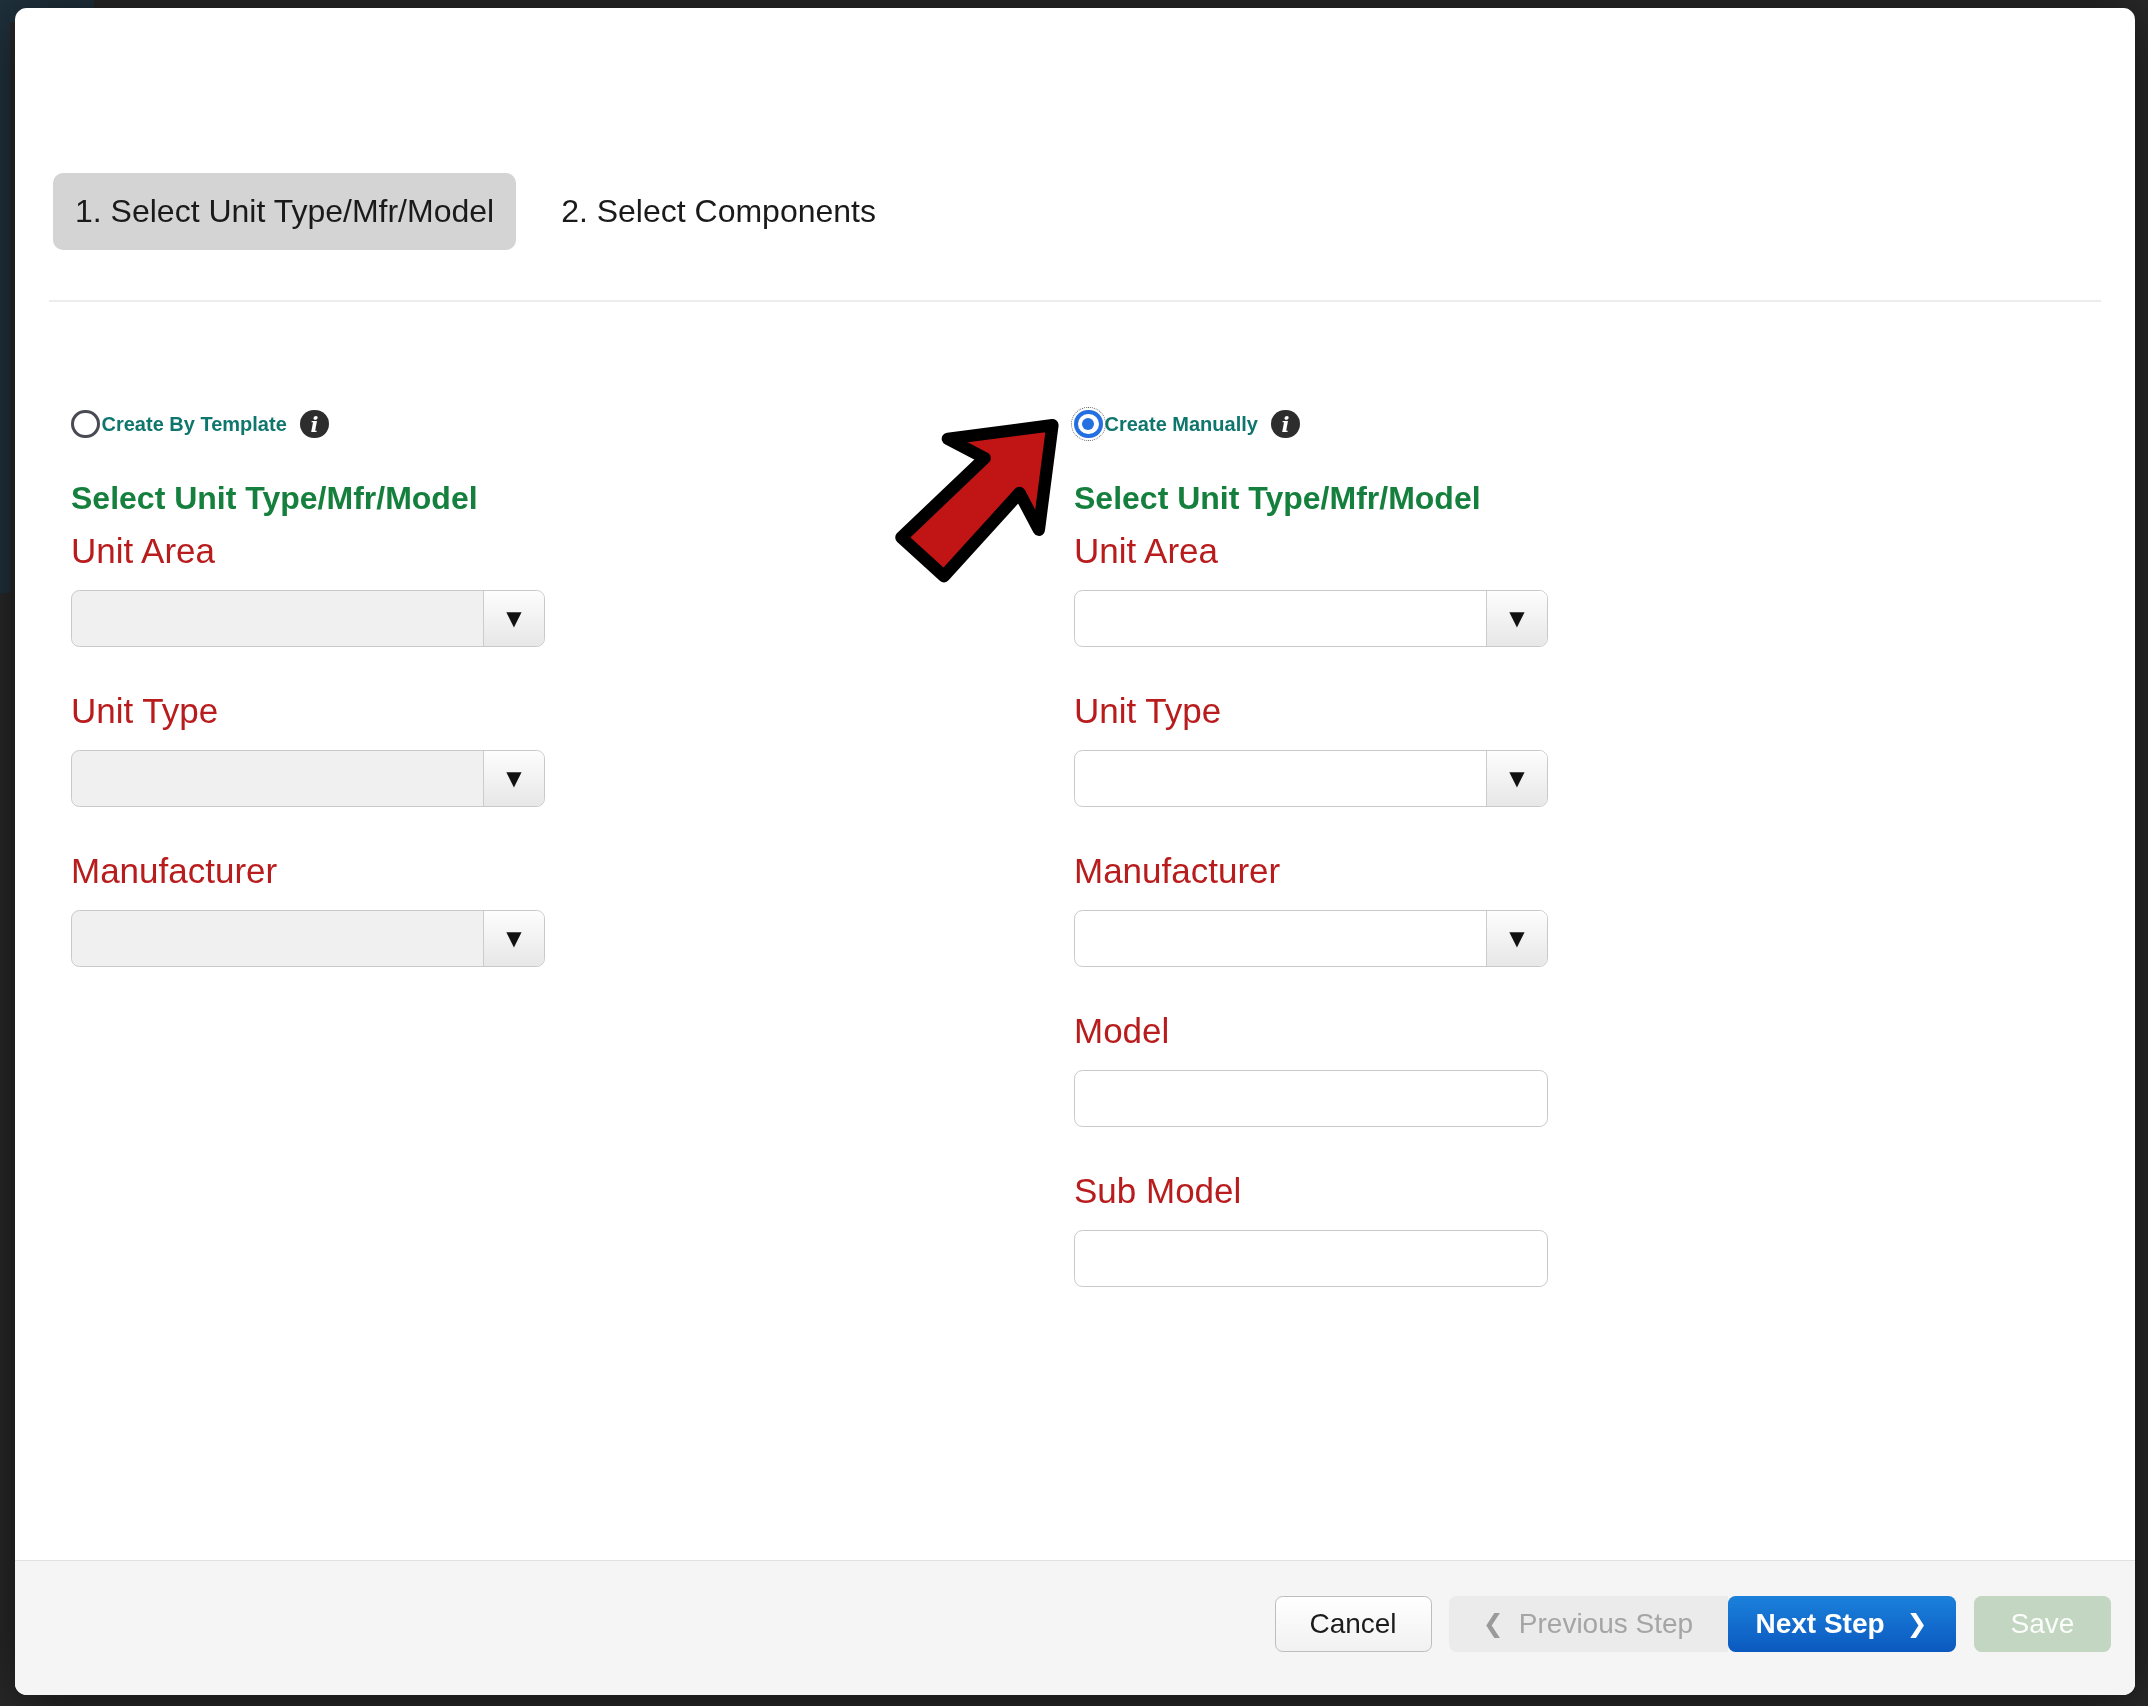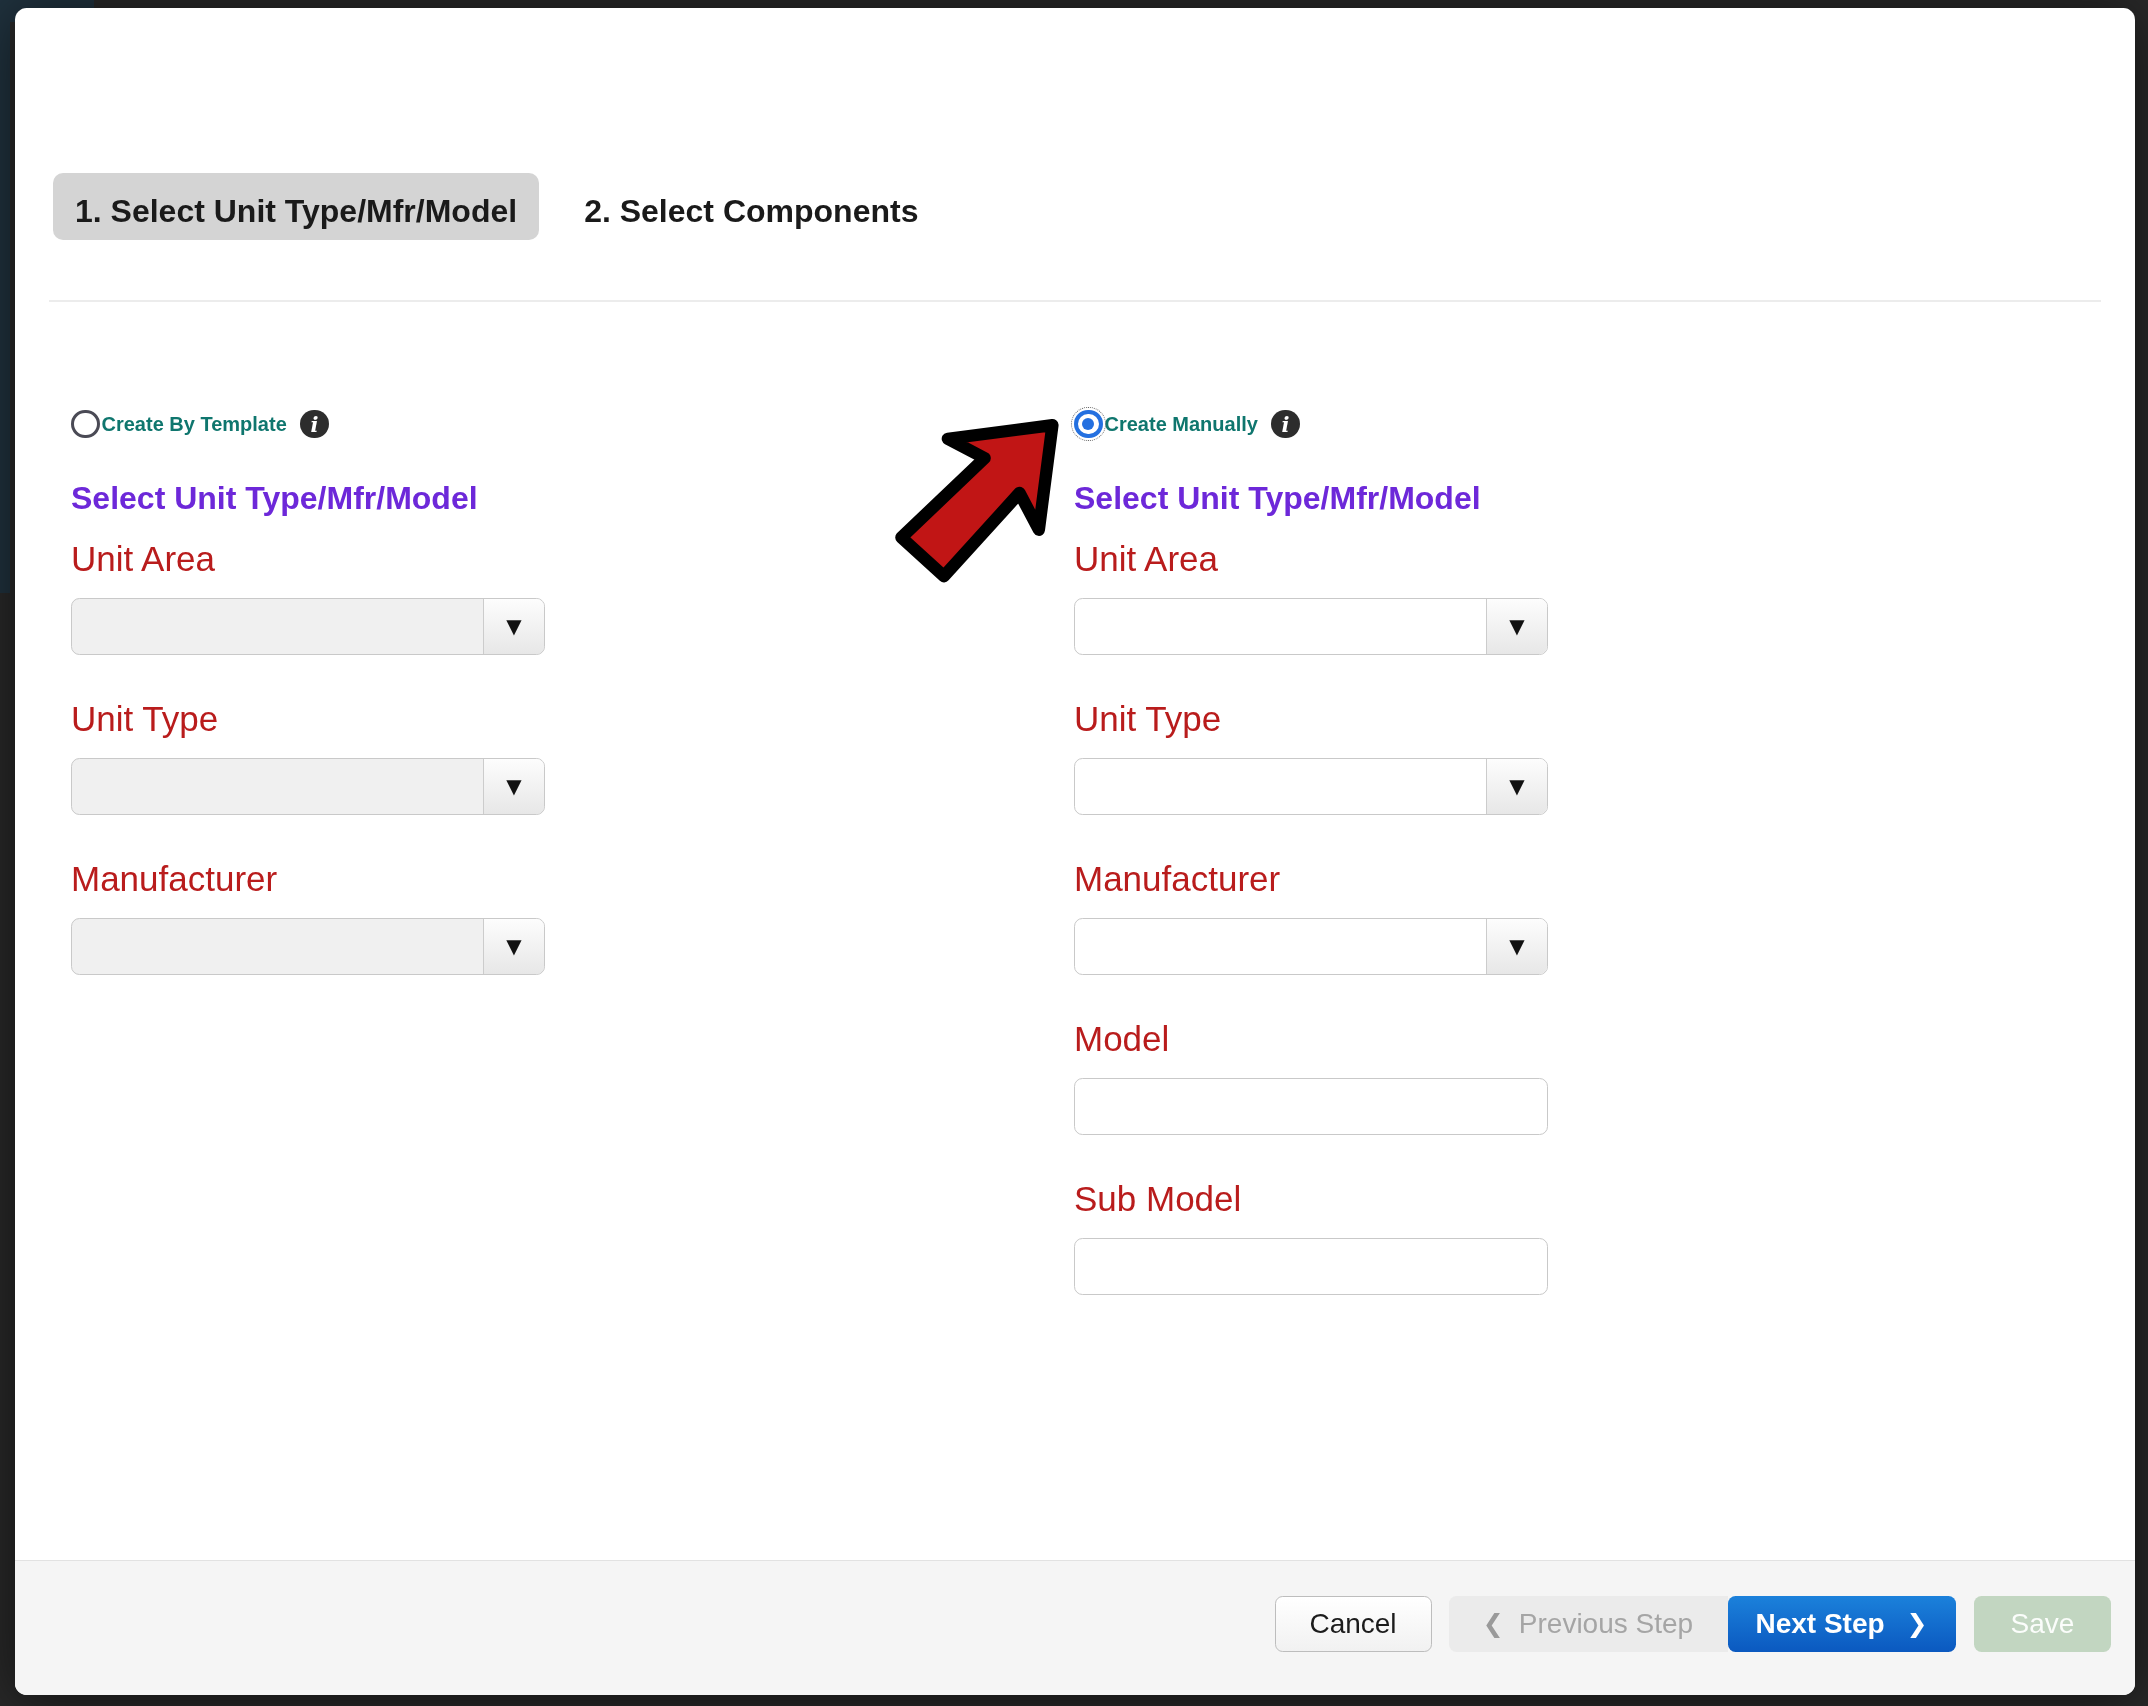--- a/index.html
+++ b/index.html
@@ -23,22 +23,22 @@
   .close{
     position:absolute;right:34px;top:22px;font-size:37px;color:#ababab;
     background:none;border:none;cursor:pointer;line-height:1;
     font-family:"Liberation Sans",sans-serif;
   }
 
   
   .tabs{position:absolute;left:0;top:121px;width:100%;height:173px;}
   .tabs-row{display:flex;align-items:center;gap:30px;padding:44px 0 0 38px;}
   .tab{
-    font-size:32px;color:#1a1a1a;height:67px;line-height:76px;
-    padding:0 15px;border-radius:10px;white-space:nowrap;cursor:pointer;font-weight:bold;
+    font-size:32px;color:#1a1a1a;height:77px;line-height:76px;
+    padding:0 15px;border-radius:10px;white-space:nowrap;cursor:pointer;
   }
   .tab.active{background:#d4d4d4;padding:0 22px;}
   .tabs-divider{position:absolute;left:34px;right:34px;bottom:0;height:1.7px;background:#ececec;}
 
   
   .col{position:absolute;top:398px;}
   .col.left{left:56px;width:520px;}
   .col.right{left:1059px;width:520px;}
 
   .option-row{display:flex;align-items:center;height:37px;margin-bottom:37px;}
@@ -51,21 +51,21 @@
     content:"";position:absolute;left:4.2px;top:4.2px;right:4.2px;bottom:4.2px;
     border-radius:50%;background:#2470e0;
   }
   .option-label{font-size:20px;font-weight:bold;color:#0f766e;margin-left:2px;white-space:nowrap;}
   .info-icon{
     width:28.5px;height:28.5px;border-radius:50%;background:#2d2d2d;color:#fff;
     font-family:"DejaVu Serif",serif;font-style:italic;font-weight:bold;font-size:21px;
     display:flex;align-items:center;justify-content:center;margin-left:13.4px;flex:0 0 auto;
   }
 
-  .section-heading{font-size:32px;font-weight:bold;color:#6d28d9;margin:0 0 25px 0;white-space:nowrap;}
+  .section-heading{font-size:32px;font-weight:bold;color:#15803d;margin:0 0 17px 0;white-space:nowrap;}
 
   .fgroup{margin:0;}
   .flabel{display:block;font-size:35px;color:#b91c1c;line-height:34px;margin-bottom:22px;}
   .control{margin-bottom:47px;}
 
   .select{
     display:flex;width:474px;height:57px;box-sizing:border-box;
     border:1.7px solid #c9c9c9;border-radius:8.4px;overflow:hidden;background:#fff;cursor:pointer;
   }
   .select.disabled{background:#f0f0f0;}

